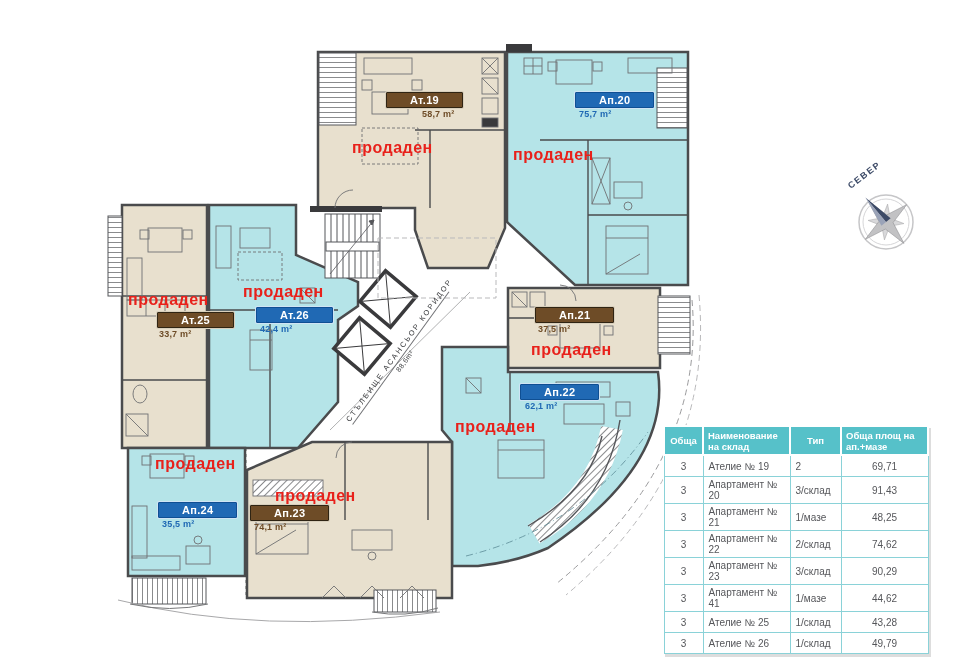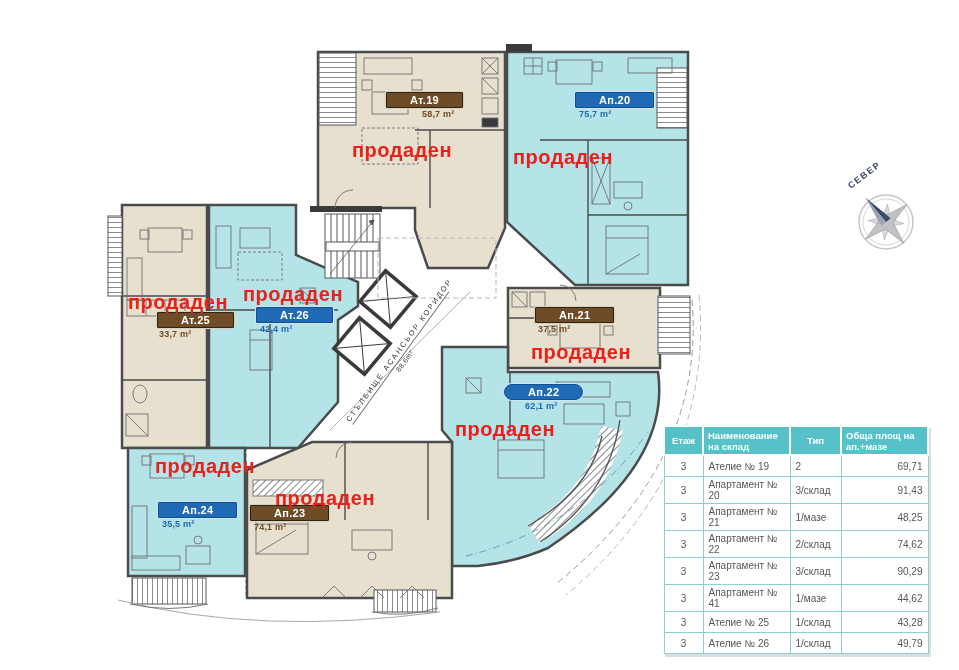--- a/index.html
+++ b/index.html
@@ -10,21 +10,21 @@
   
   .unit-badge{position:absolute;font-size:11px;font-weight:bold;color:#fff;
               padding:1px 23px;line-height:12px;border-radius:1px;letter-spacing:.3px;}
   .badge-brown{background:#6e4c27;border:1px solid #2f2413;box-shadow:0 0 0 1px #d8cfbc;}
   .badge-blue{background:#2069b4;border:1px solid #0f4f93;box-shadow:0 0 0 1px #cfe4f4;}
   .unit-area{position:absolute;font-size:9px;font-weight:bold;letter-spacing:.2px;}
   .area-brown{color:#6e4c27;}
   .area-blue{color:#2069b4;}
 
   
-  .sold{position:absolute;font-size:20px;font-weight:bold;color:#e8211b;
+  .sold{position:absolute;font-size:16px;font-weight:bold;color:#e8211b;
         letter-spacing:.5px;white-space:nowrap;}
 
   
   #corridor-label{position:absolute;left:318px;top:348px;width:164px;text-align:center;
                   transform:rotate(-54deg);transform-origin:50% 50%;color:#3f4043;}
   #corridor-label .l1{font-size:7.5px;letter-spacing:2px;border-bottom:.5px solid #6f7073;
                       padding-bottom:1px;white-space:nowrap;}
   #corridor-label .l2{font-size:7px;letter-spacing:.5px;margin-top:1px;}
 
   
@@ -34,21 +34,21 @@
   
   #units-table{position:absolute;left:663px;top:425px;border-collapse:collapse;
                box-shadow:2px 3px 0 rgba(120,120,120,.25);background:#fff;}
   #units-table th{background:#56c1c9;color:#fff;font-size:9.5px;font-weight:bold;
                   border:2px solid #ffffff;padding:2px 4px;height:23px;line-height:11px;}
   #units-table td{border:1.5px solid #8ad2d8;font-size:10px;color:#55565a;
                   padding:2px 5px;height:16px;background:#fff;}
   .col0{width:28px;text-align:center;}
   .col1{width:76px;text-align:left;}
   .col2{width:40px;text-align:left;}
-  .col3{width:76px;text-align:right;}
+  .col3{width:76px;text-align:center;}
   th.col0,th.col2{text-align:center;}
   th.col1,th.col3{text-align:left;}
 </style>
 </head>
 <body>
 
 <div id="canvas">
 
   <svg id="plan-svg" width="959" height="670" viewBox="0 0 959 670">
     <defs>
@@ -261,42 +261,42 @@
 
   <div class="unit-badge badge-brown" style="left:157px;top:312px;">Ат.25</div>
   <div class="unit-area  area-brown" style="left:159px;top:329px;">33,7 m²</div>
 
   <div class="unit-badge badge-blue" style="left:256px;top:307px;">Ат.26</div>
   <div class="unit-area  area-blue" style="left:260px;top:324px;">42,4 m²</div>
 
   <div class="unit-badge badge-brown" style="left:535px;top:307px;">Ап.21</div>
   <div class="unit-area  area-brown" style="left:538px;top:324px;">37,5 m²</div>
 
-  <div class="unit-badge badge-blue" style="left:504px;top:384px;border-radius:8px;">Ап.22</div>
+  <div class="unit-badge badge-blue" style="left:520px;top:384px;">Ап.22</div>
   <div class="unit-area  area-blue" style="left:525px;top:401px;">62,1 m²</div>
 
   <div class="unit-badge badge-blue" style="left:158px;top:502px;">Ап.24</div>
   <div class="unit-area  area-blue" style="left:162px;top:519px;">35,5 m²</div>
 
   <div class="unit-badge badge-brown" style="left:250px;top:505px;">Ап.23</div>
   <div class="unit-area  area-brown" style="left:254px;top:522px;">74,1 m²</div>
 
   <div class="sold" style="left:352px;top:139px;">продаден</div>
   <div class="sold" style="left:513px;top:146px;">продаден</div>
   <div class="sold" style="left:128px;top:291px;">продаден</div>
   <div class="sold" style="left:243px;top:283px;">продаден</div>
   <div class="sold" style="left:531px;top:341px;">продаден</div>
   <div class="sold" style="left:455px;top:418px;">продаден</div>
   <div class="sold" style="left:155px;top:455px;">продаден</div>
   <div class="sold" style="left:275px;top:487px;">продаден</div>
 
   <table id="units-table">
     <thead>
       <tr>
-        <th class="col0">Етаж</th>
+        <th class="col0">Обща</th>
         <th class="col1">Наименование на склад</th>
         <th class="col2">Тип</th>
         <th class="col3">Обща площ на ап.+мазе</th>
       </tr>
     </thead>
     <tbody>
       <tr>
         <td class="col0">3</td>
         <td class="col1">Ателие № 19</td>
         <td class="col2">2</td>

